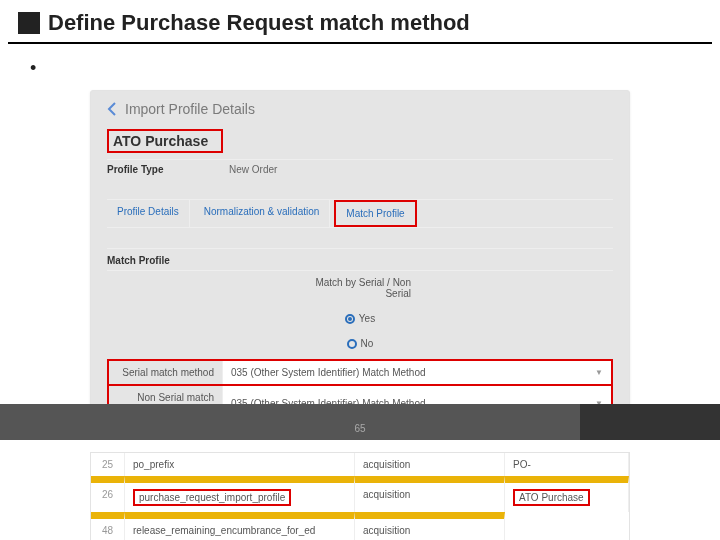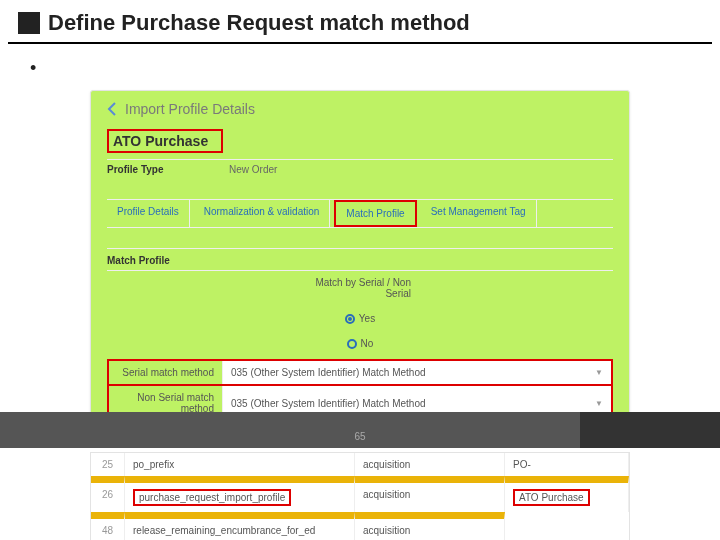--- a/index.html
+++ b/index.html
@@ -11,21 +11,21 @@
   .title-block { width:22px; height:22px; background:#222; }
   .title { font-size: 22px; font-weight: bold; }
   .hr { border:0; border-top:2px solid #000; margin:0 8px 8px 8px; }
 
   
   .bullet-row { display:flex; align-items:flex-start; gap:8px; padding:4px 30px 10px 30px; font-size:18px; }
   .bullet-dot { font-size:18px; line-height:24px; }
   .bullet-text { line-height:24px; }
 
   
-  .ss { margin: 0 auto; width: 540px; border:1px solid #e3e3e3; border-radius:3px; padding:10px 16px 7px 16px; background:#bef264; box-shadow:0 1px 3px rgba(0,0,0,0.08); color:#555; }
+  .ss { margin: 0 auto; width: 540px; border:1px solid #e3e3e3; border-radius:3px; padding:10px 16px 7px 16px; background:#e5e5e5; box-shadow:0 1px 3px rgba(0,0,0,0.08); color:#555; }
   .ss .back { display:flex; align-items:center; gap:8px; font-size:14px; color:#7a7a7a; margin-bottom:8px; }
   .ss .back svg { width:10px; height:14px; }
   .redbox { border:2px solid #d00; padding:2px 4px; display:inline-block; }
   .profile-name { font-size:14px; font-weight:bold; color:#333; margin:4px 0 6px 0; width:116px; }
   .field-row { display:flex; align-items:center; gap:50px; font-size:10px; color:#666; padding:4px 0; border-top:1px solid #eee; }
   .field-label { font-weight:bold; color:#333; width:72px; }
   .tabs { display:flex; gap:4px; border-top:1px solid #eee; border-bottom:1px solid #eee; margin:20px 0; }
   .tab { font-size:10px; padding:6px 10px; color:#2a6ebb; border-right:1px solid #eee; cursor:pointer; }
   .tab.active { border:2px solid #d00; }
   .sect { font-size:10px; font-weight:bold; color:#333; padding:6px 0 4px 0; border-top:1px solid #eee; }
@@ -44,21 +44,21 @@
   .tbl-wrap { margin:22px auto 0 auto; width:540px; border:1px solid #e3e3e3; }
   .trow { display:flex; align-items:stretch; font-size:10px; color:#555; }
   .trow + .trow .tcell { border-top:7px solid #eab308; }
   .tcell { padding:6px 8px; border-right:1px solid #eee; white-space:nowrap; overflow:hidden; }
   .c-idx { width:34px; text-align:center; color:#999; }
   .c-key { width:230px; }
   .c-mod { width:150px; }
   .c-val { flex:1; }
 
   
-  .footer { position:absolute; bottom:4px; left:0; right:0; height:36px; display:flex; }
+  .footer { position:absolute; bottom:12px; left:0; right:0; height:36px; display:flex; }
   .footer .left { flex:1; background:#555; }
   .footer .right { width:140px; background:#333; }
   .footer .pagenum { position:absolute; left:50%; transform:translateX(-50%); bottom:6px; font-size:10px; color:#aaa; }
 
   .inline-red { border:2px solid #d00; padding:1px 4px; display:inline-block; }
 </style>
 </head>
 <body>
 
 <div class="slide">
@@ -87,21 +87,20 @@
 
     <div class="field-row">
       <span class="field-label">Profile Type</span>
       <span>New Order</span>
     </div>
 
     <div class="tabs">
       <div class="tab">Profile Details</div>
       <div class="tab">Normalization &amp; validation</div>
       <div class="tab active">Match Profile</div>
-      <div class="tab">Set Management Tag</div>
     </div>
 
     <div class="sect">Match Profile</div>
 
     <div class="radio-row">
       <div class="radio-label">Match by Serial / Non Serial</div>
       <div class="radio">
         <span class="rdot on"></span>
         <span>Yes</span>
       </div>

